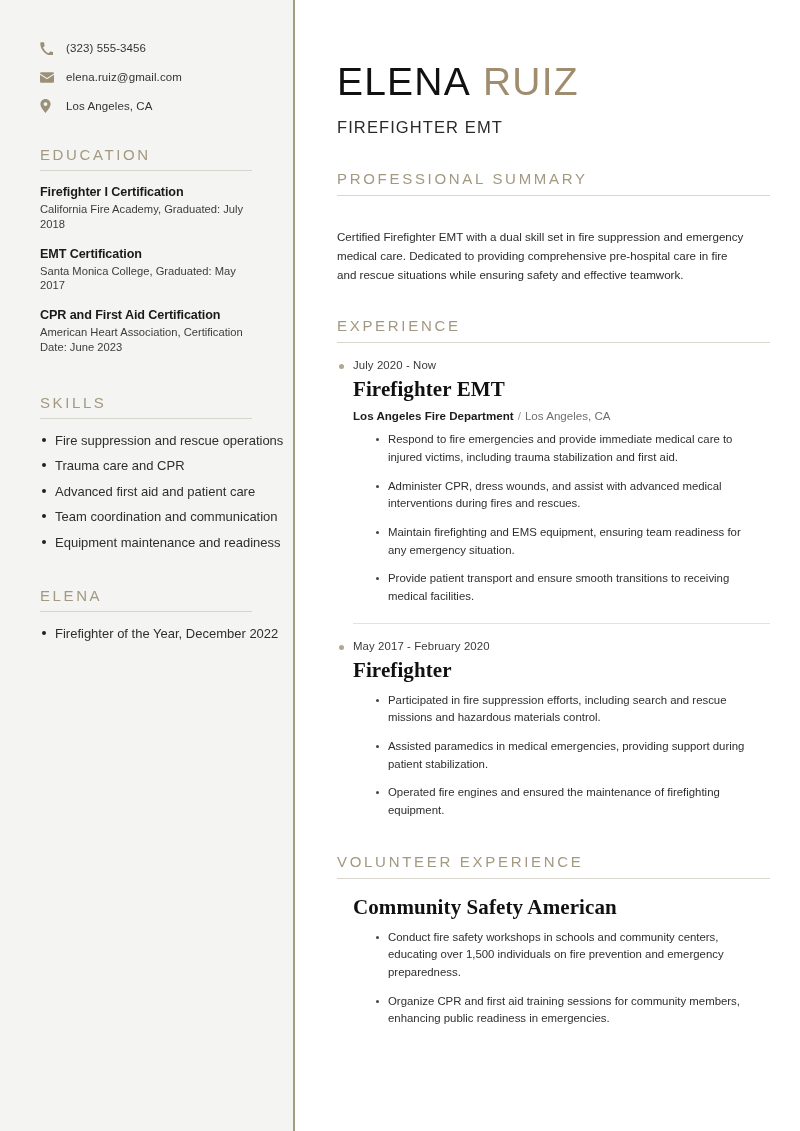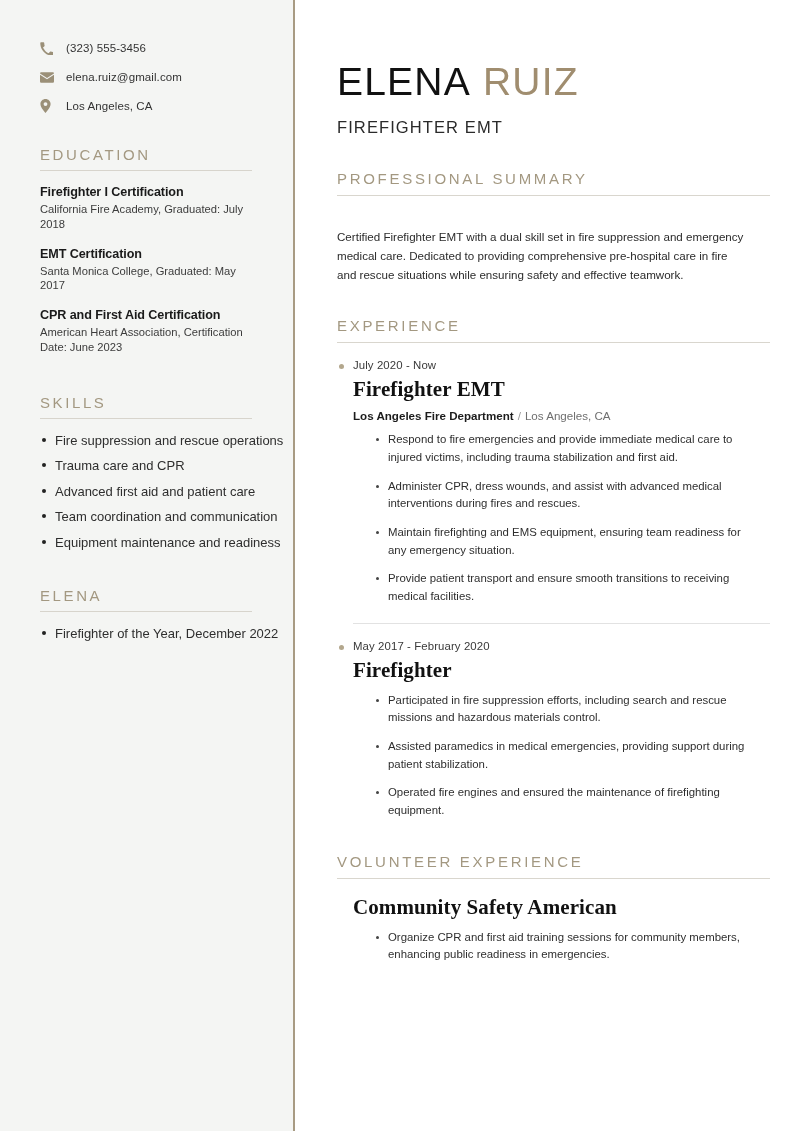--- a/index.html
+++ b/index.html
@@ -210,19 +210,20 @@
       </div>
     </section>
 
     <section class="section">
       <div class="sec-head">VOLUNTEER EXPERIENCE</div>
       <div class="sec-rule"></div>
 
       <div class="entry">
         <div class="entry-title">Community Safety American</div>
         <ul class="main-bullets">
+          <li>Conduct fire safety workshops in schools and community centers, educating over 1,500 individuals on fire prevention and emergency preparedness.</li>
           <li>Organize CPR and first aid training sessions for community members, enhancing public readiness in emergencies.</li>
         </ul>
       </div>
     </section>
 
   </main>
 </div>
 
 </body></html>

